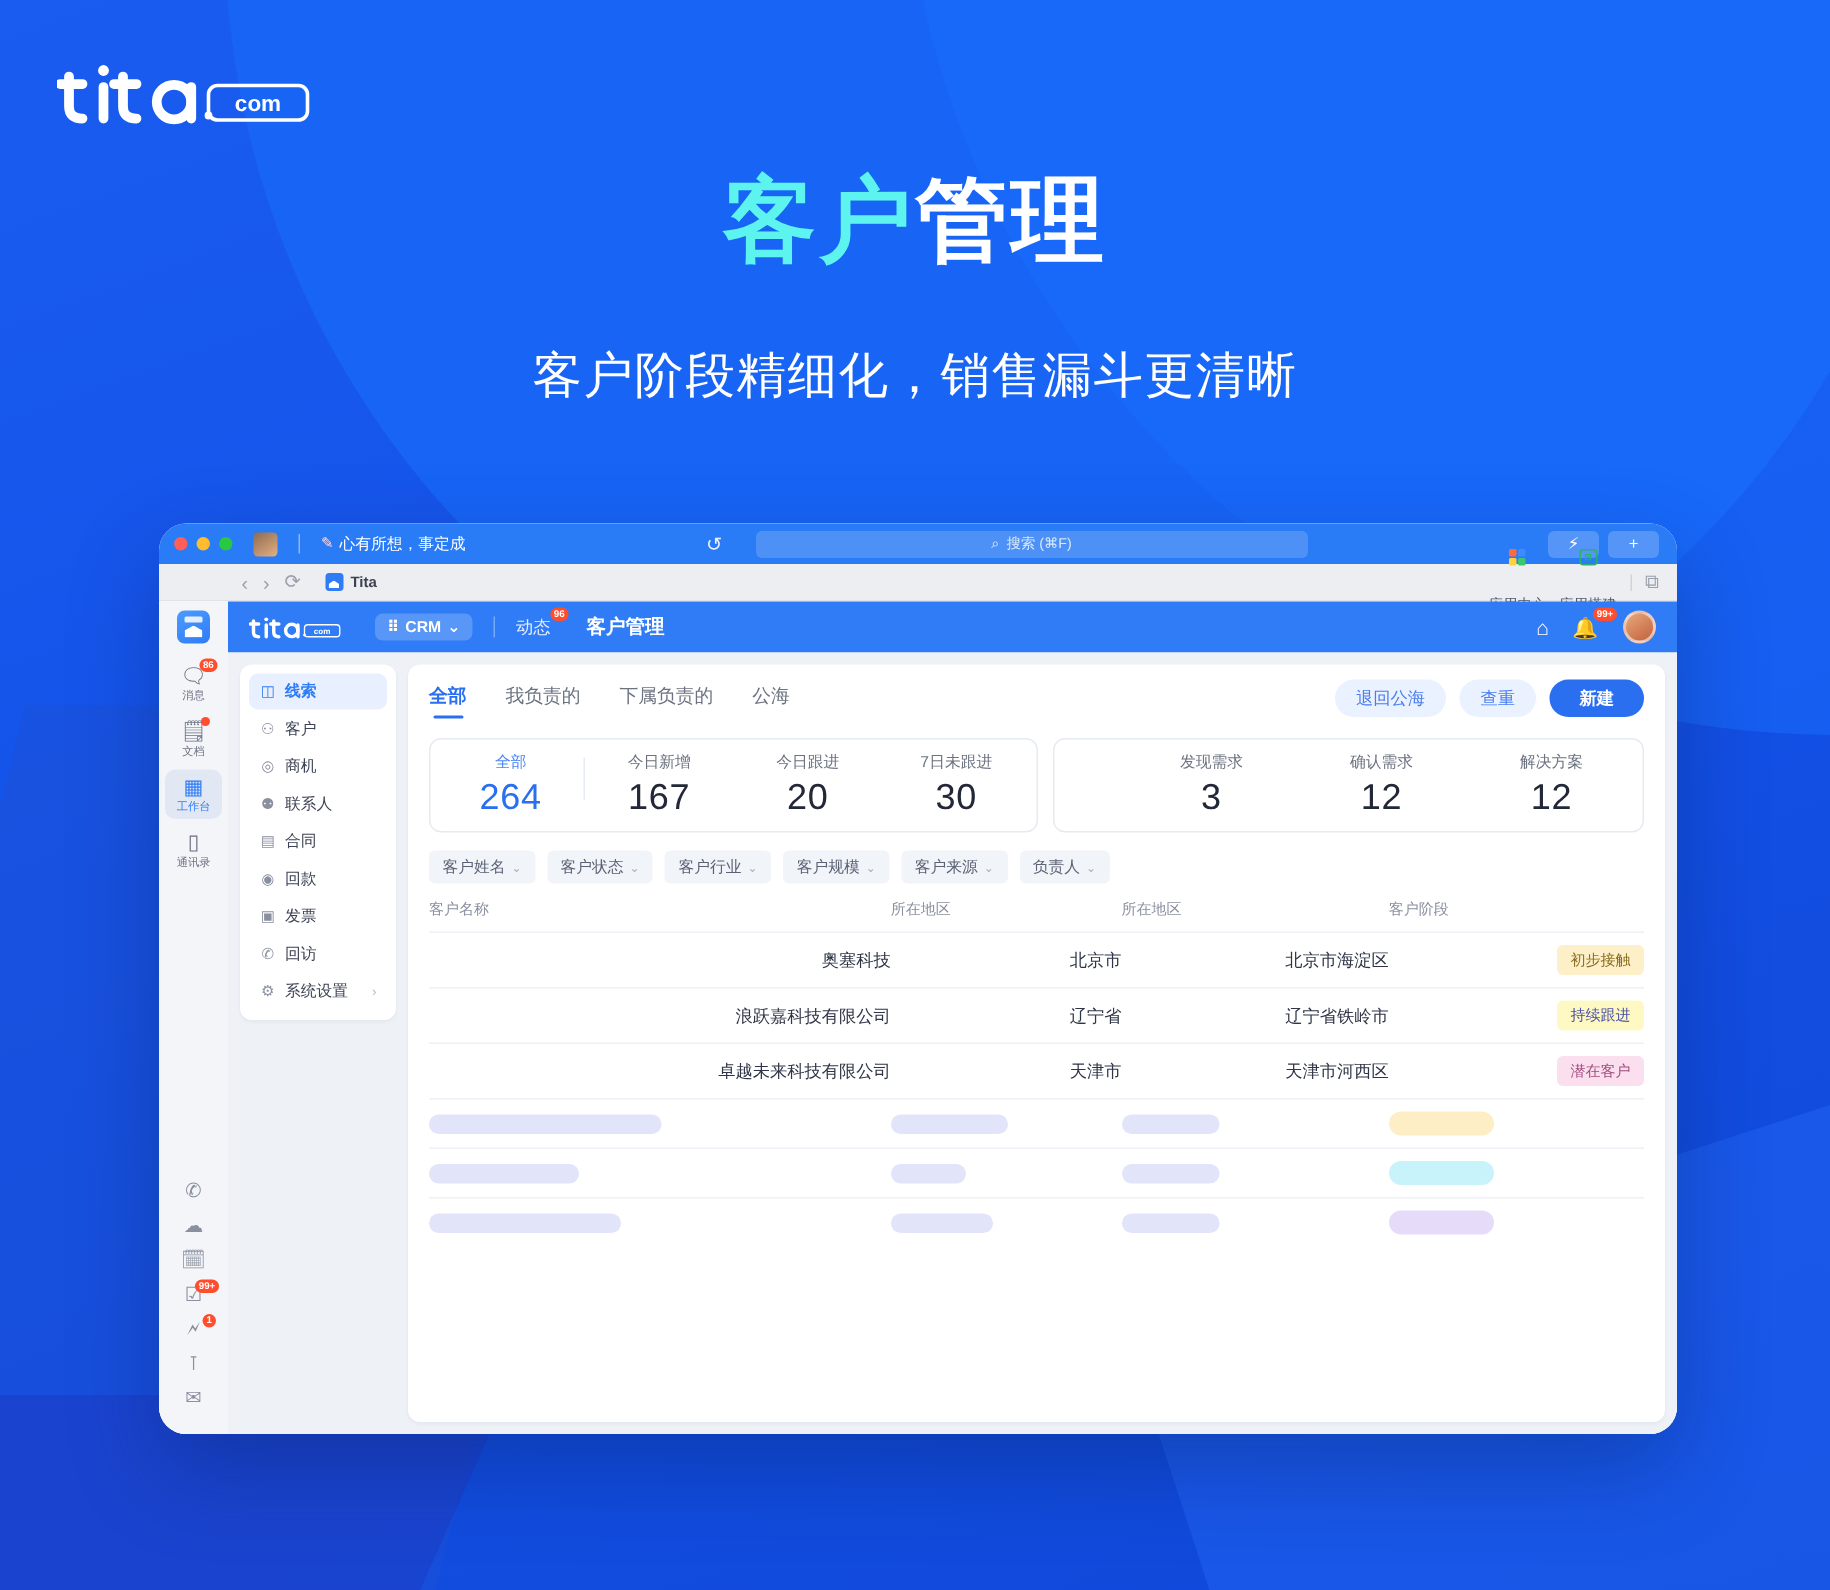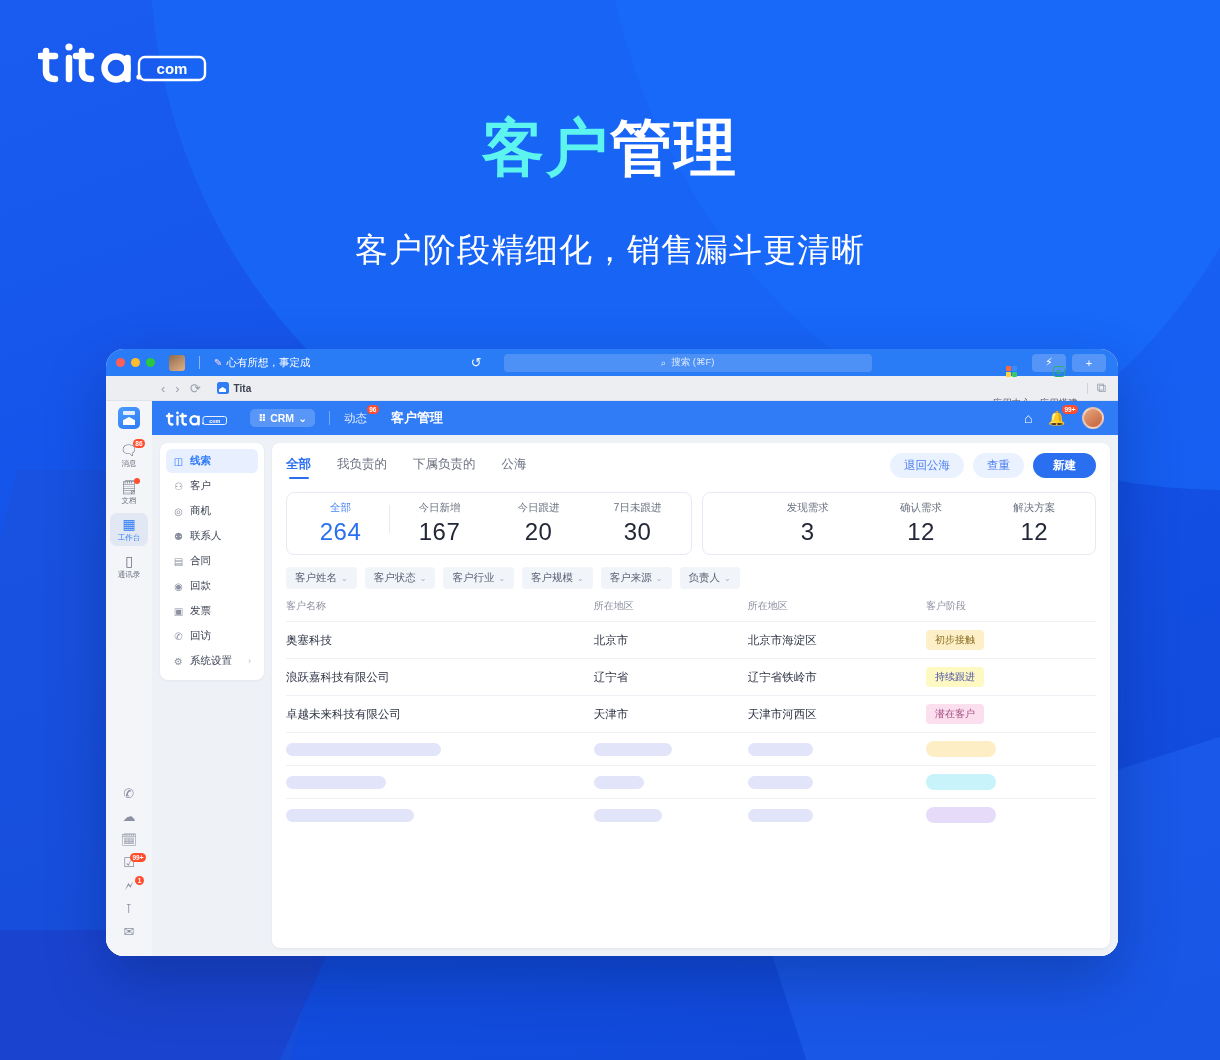--- a/index.html
+++ b/index.html
@@ -279,21 +279,21 @@
   }
   .filter-pill .chev { color: #a9aebb; font-size: 8px; }
 
   table.data { width: 100%; border-collapse: collapse; margin-top: 10px; }
   table.data th {
     text-align: left; font-size: 10px; color: #8b90a0; font-weight: normal;
     padding: 0 0 8px 0;
   }
   table.data td {
     font-size: 11.5px; color: #2f3546;
-    padding: 8px 0; border-top: 1px solid #eef0f5;
+    padding: 8px 0; border-top: 1px solid #eef0f5; text-align: right;
   }
   .col-a { width: 38%; } .col-b { width: 19%; } .col-c { width: 22%; } .col-d { width: 21%; }
   .chip {
     display: inline-block; font-size: 10px; padding: 3px 9px; border-radius: 4px;
   }
   .sk {
     height: 13px; border-radius: 7px; background: #e2e4fa; display: block;
   }
   .sk-chip { height: 16px; border-radius: 8px; display: block; }
 

